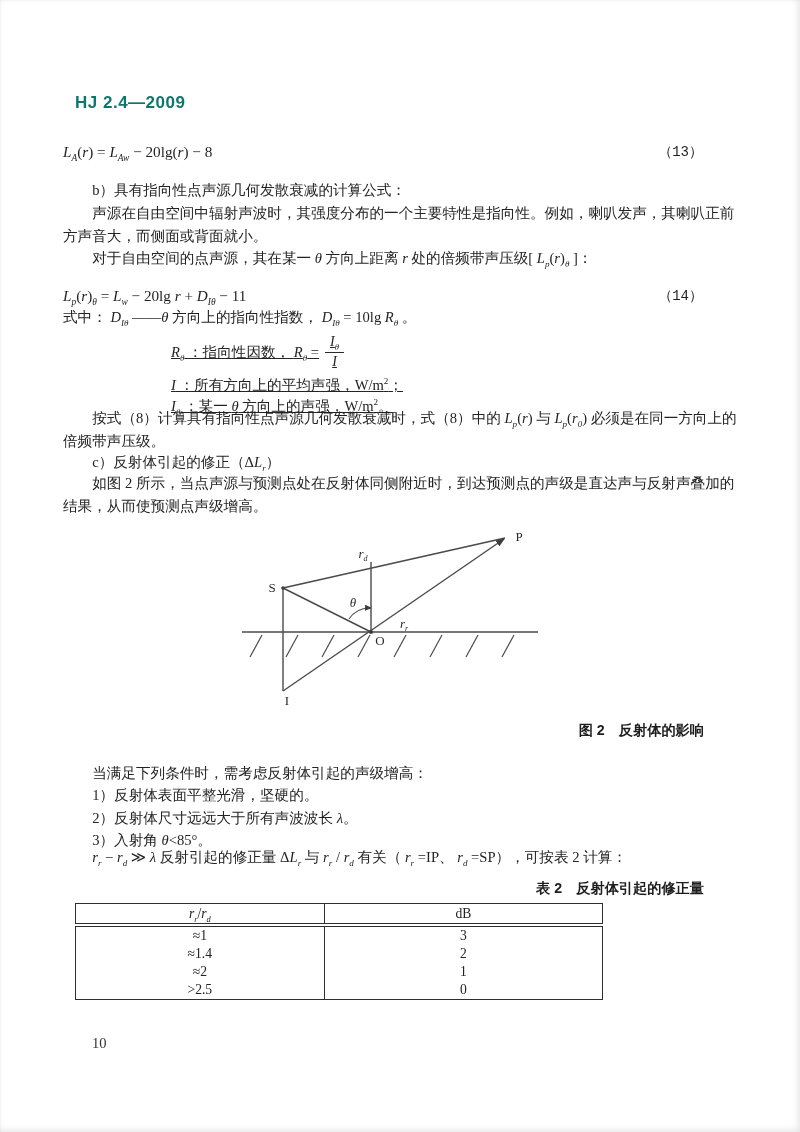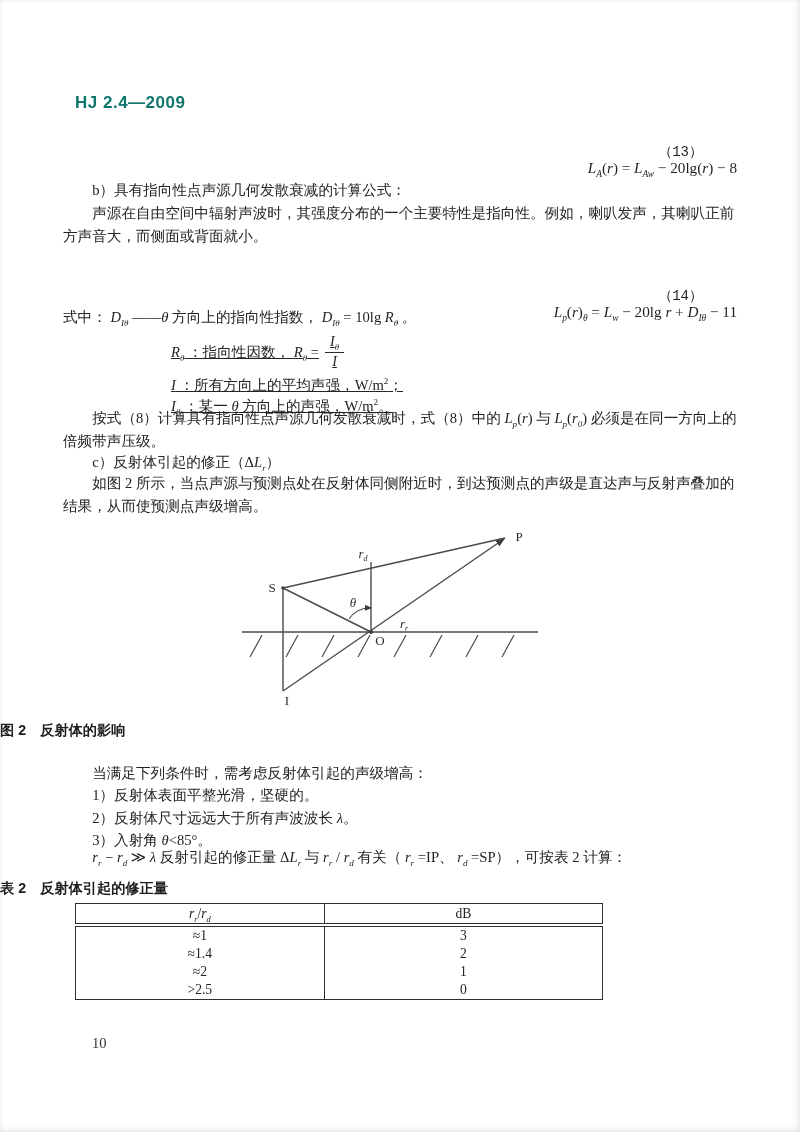--- a/index.html
+++ b/index.html
@@ -15,38 +15,38 @@
   }
   .abs{position:absolute;left:63px;right:63px;}
   .std-header{
     left:75px;top:93px;right:auto;
     font-family:"Liberation Sans","DejaVu Sans",sans-serif;
     font-weight:bold;font-size:17px;letter-spacing:.5px;color:#0f766e;
   }
   .bodytext{font-size:14.6px;line-height:22.5px;color:#232323;}
   .indent{text-indent:2em;}
   .eq{height:24px;line-height:24px;font-size:15.2px;color:#1f1f1f;}
-  .eq .formula{text-align:right;width:100%;margin-top:16px;}
+  .eq .formula{text-align:left;width:100%;}
   .eq .eq-num{position:absolute;right:34px;top:0;font-size:14px;font-family:Liberation Mono, monospace;}
   i{font-style:italic;}
   sub{font-size:62%;line-height:0;font-style:italic;}
   sup{font-size:62%;line-height:0;}
   .defline{left:171px;right:73px;text-decoration:underline;}
   .fracline{display:flex;align-items:center;height:42px;}
   .frac{display:inline-block;vertical-align:middle;text-align:center;margin-left:6px;font-size:14px;line-height:1.15;}
   .frac .num{display:block;border-bottom:1.2px solid #2b2b2b;padding:0 5px 1px;}
   .frac .den{display:block;padding-top:1px;font-style:italic;}
   .figwrap{left:0;right:auto;top:518px;width:800px;height:202px;}
   .figwrap svg{position:absolute;left:0;top:0;}
   .fig-label{
     position:absolute;transform:translate(-50%,-50%);
     font-size:13px;color:#2a2a2a;white-space:nowrap;line-height:1;
   }
   .caption,.tbl-title{
-    left:0;width:704px;right:auto;text-align:left;
+    left:0;width:704px;right:auto;text-align:right;
     font-family:"Liberation Sans","DejaVu Sans",sans-serif;
     font-weight:bold;font-size:14.2px;color:#1e1e1e;line-height:22px;
   }
   table.datatable{
     position:absolute;left:75px;top:903px;width:528px;
     border-collapse:collapse;table-layout:fixed;
     font-size:13.6px;color:#222;
   }
   table.datatable th,table.datatable td{
     text-align:center;padding:0;height:18px;line-height:18px;font-weight:normal;
@@ -67,20 +67,21 @@
 
   <div class="abs eq" style="top:140px">
     <div class="formula"><i>L</i><sub>A</sub>(<i>r</i>) = <i>L</i><sub>Aw</sub> − 20lg(<i>r</i>) − 8</div>
     <div class="eq-num">（13）</div>
   </div>
 
   <div class="abs bodytext indent" style="top:179px">b）具有指向性点声源几何发散衰减的计算公式：</div>
 
   <div class="abs bodytext indent" style="top:202px">声源在自由空间中辐射声波时，其强度分布的一个主要特性是指向性。例如，喇叭发声，其喇叭正前方声音大，而侧面或背面就小。</div>
 
+  <div class="abs bodytext indent" style="top:247px">对于自由空间的点声源，其在某一 <i>θ</i> 方向上距离 <i>r</i> 处的倍频带声压级[ <i>L</i><sub>p</sub>(<i>r</i>)<sub>θ</sub> ]：</div>
 
   <div class="abs eq" style="top:284px">
     <div class="formula"><i>L</i><sub>p</sub>(<i>r</i>)<sub>θ</sub> = <i>L</i><sub>w</sub> − 20lg <i>r</i> + <i>D</i><sub>Iθ</sub> − 11</div>
     <div class="eq-num">（14）</div>
   </div>
 
   <div class="abs bodytext" style="top:306px">式中： <i>D</i><sub>Iθ</sub> ——<i>θ</i> 方向上的指向性指数， <i>D</i><sub>Iθ</sub> = 10lg <i>R</i><sub>θ</sub> 。</div>
 
   <div class="abs defline bodytext fracline" style="top:331px">
     <span><i>R</i><sub>θ</sub> ：指向性因数， <i>R</i><sub>θ</sub> =</span>

